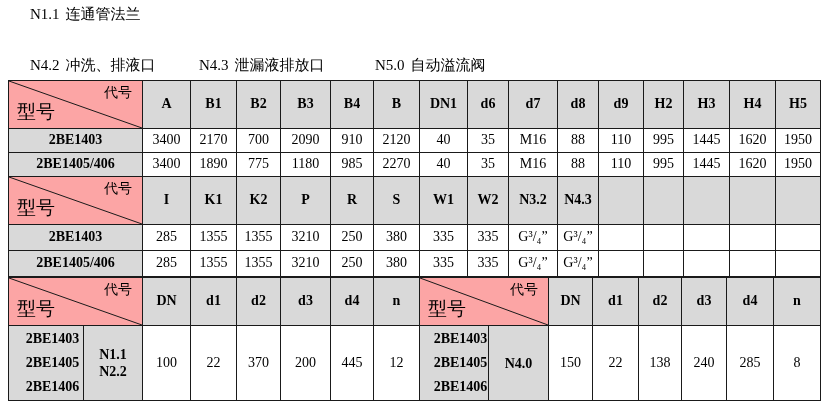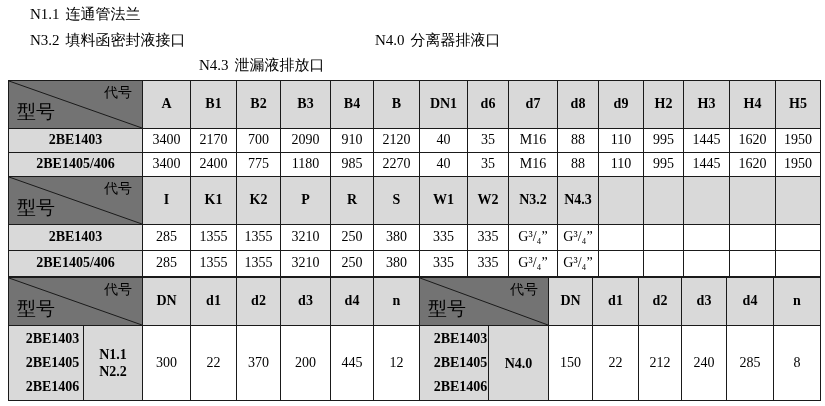--- a/index.html
+++ b/index.html
@@ -22,35 +22,35 @@
   .grid th{background:#d9d9d9;font-weight:bold;}
   .h48{height:48px}.h24{height:24px}.h26{height:26px}.h75{height:75px}
 
   .model{background:#d9d9d9;font-weight:bold;font-size:13px;}
   .codecell{background:#d9d9d9;font-weight:bold;font-size:13px;}
   .codecell .cline{display:block;line-height:17px;}
   .models{background:#d9d9d9;font-weight:bold;font-size:13px;text-align:left;}
   .models .mline{display:block;line-height:24px;padding-left:13px;}
 
   
-  .diag{background:#737373;position:relative;margin-left:44px;}
+  .diag{background:#fca5a5;position:relative;margin-left:44px;}
   .diag svg{position:absolute;left:0;top:0;width:100%;height:100%;display:block;}
   .dtop{position:absolute;top:4px;right:10px;font-size:14px;}
   .dbot{position:absolute;bottom:5px;left:8px;font-size:19px;}
 </style>
 </head>
 <body>
 
 <div class="page">
 
   <div class="legend">
     <span class="li p0"><span class="code">N1.1</span><span>连通管法兰</span></span>
-    <span class="li p3"><span class="code">N3.2</span><span>填料函密封液接口</span></span>
-    <span class="li p4"><span class="code">N4.0</span><span>分离器排液口</span></span>
+    <span class="li p5"><span class="code">N4.2</span><span>冲洗、排液口</span></span>
     <span class="li p6"><span class="code">N4.3</span><span>泄漏液排放口</span></span>
+    <span class="li p7"><span class="code">N5.0</span><span>自动溢流阀</span></span>
   </div>
 
   <table id="t12" class="grid">
     <colgroup>
       <col style="width:134px">
         <col style="width:48px">
         <col style="width:46px">
         <col style="width:44px">
         <col style="width:50px">
         <col style="width:43px">
@@ -104,21 +104,21 @@
           <td>88</td>
           <td>110</td>
           <td>995</td>
           <td>1445</td>
           <td>1620</td>
           <td>1950</td>
       </tr>
       <tr class="h24">
         <td class="model">2BE1405/406</td>
         <td>3400</td>
-          <td>2400</td>
+          <td>1890</td>
           <td>775</td>
           <td>1180</td>
           <td>985</td>
           <td>2270</td>
           <td>40</td>
           <td>35</td>
           <td>M16</td>
           <td>88</td>
           <td>110</td>
           <td>995</td>
@@ -240,37 +240,37 @@
       <tr class="h75">
         <td class="models">
             <span class="mline">2BE1403</span>
             <span class="mline">2BE1405</span>
             <span class="mline">2BE1406</span>
           </td>
         <td class="codecell">
             <span class="cline">N1.1</span>
             <span class="cline">N2.2</span>
           </td>
-        <td>300</td>
+        <td>100</td>
           <td>22</td>
           <td>370</td>
           <td>200</td>
           <td>445</td>
           <td>12</td>
         <td class="models">
             <span class="mline">2BE1403</span>
             <span class="mline">2BE1405</span>
             <span class="mline">2BE1406</span>
           </td>
         <td class="codecell">
             <span class="cline">N4.0</span>
           </td>
         <td>150</td>
           <td>22</td>
-          <td>212</td>
+          <td>138</td>
           <td>240</td>
           <td>285</td>
           <td>8</td>
       </tr>
     </tbody>
   </table>
 
 </div>
 
 </body></html>

